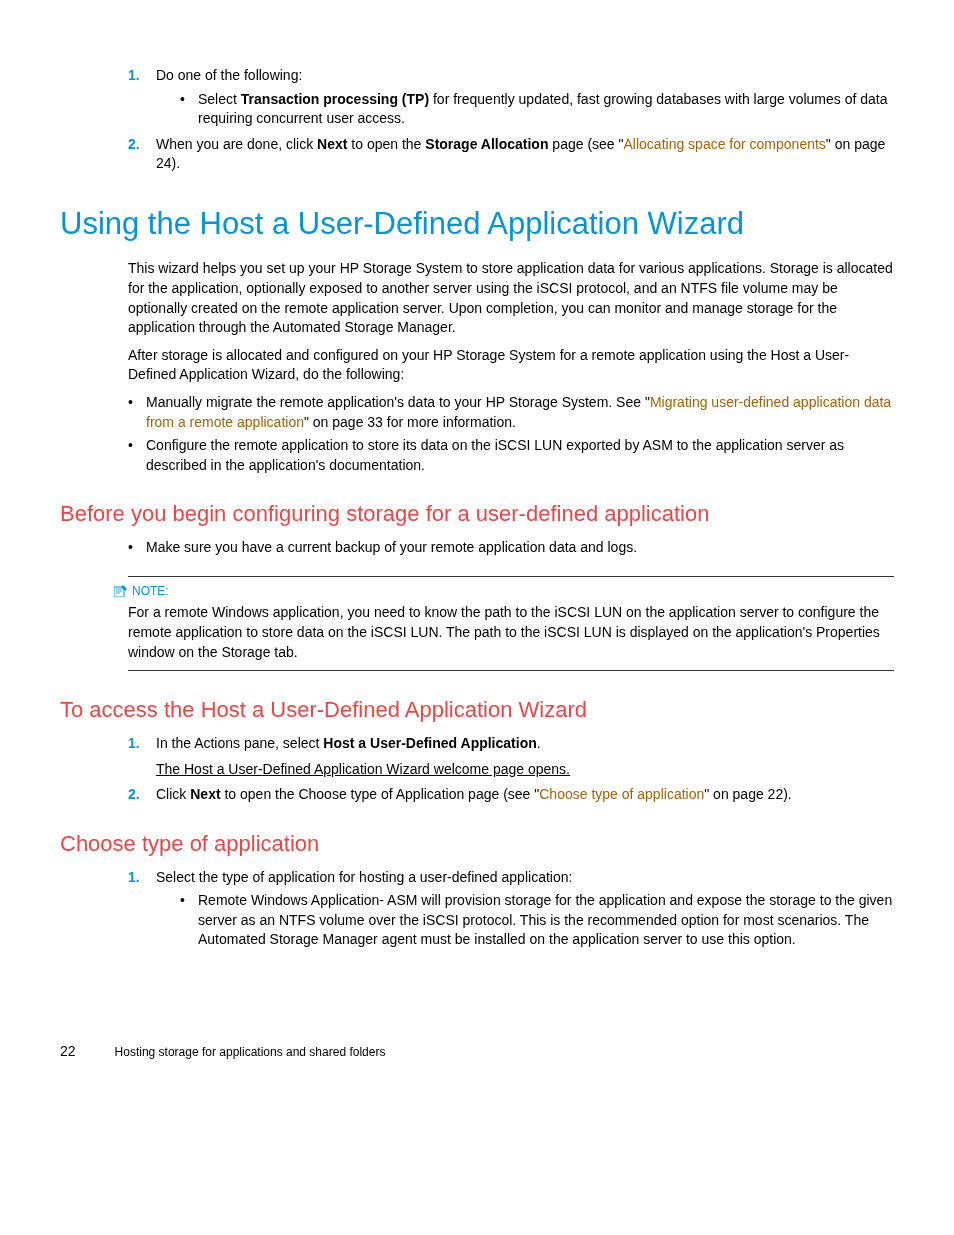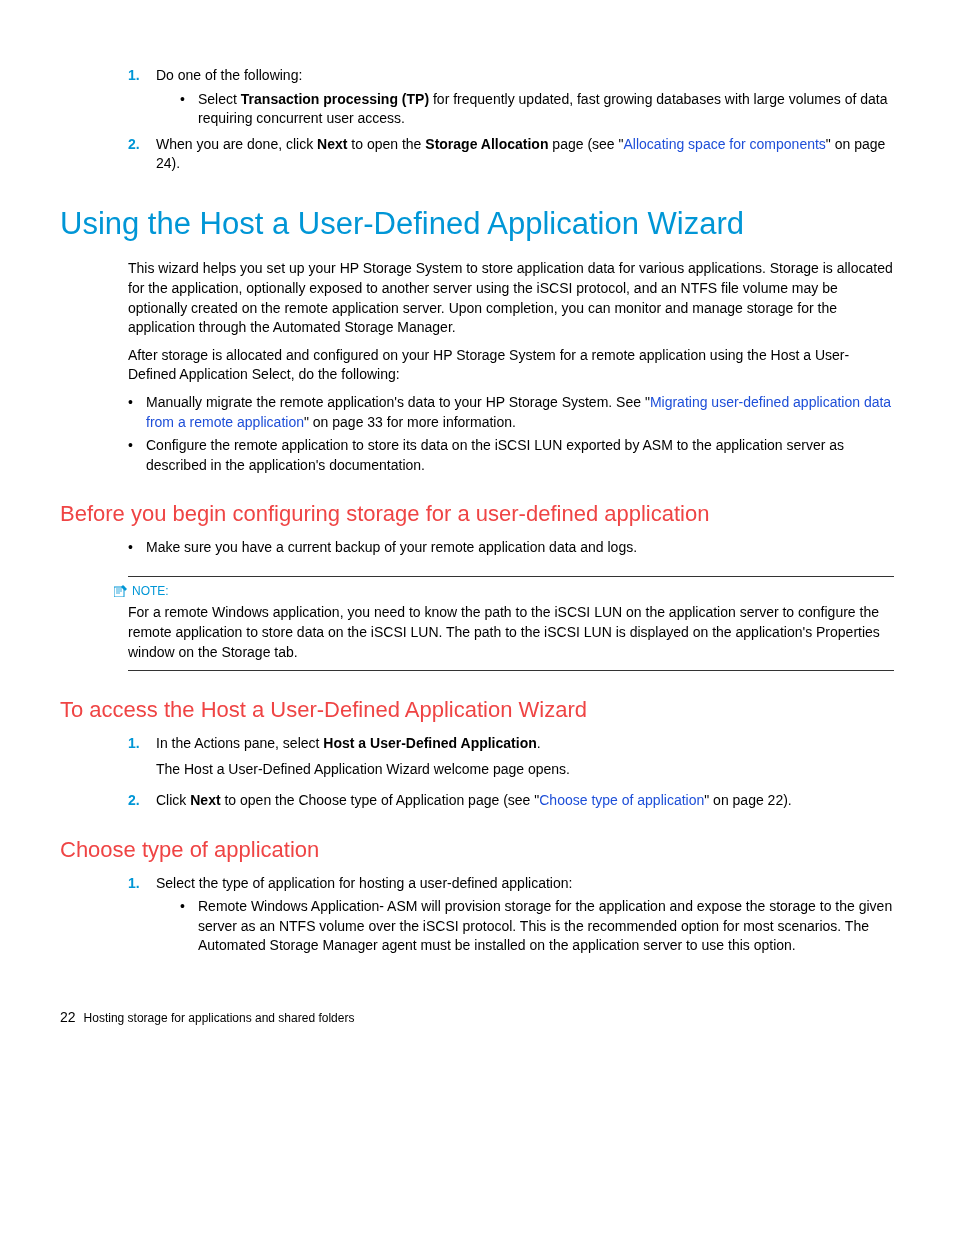--- a/index.html
+++ b/index.html
@@ -64,21 +64,21 @@
     left: 0;
     top: 0;
   }
   ul.bullets.top {
     margin-left: 0;
   }
   p {
     margin: 8px 0;
   }
   a.link {
-    color: #1d4ed8;
+    color: #a16207;
     text-decoration: none;
   }
   b { font-weight: bold; }
   .note-block {
     margin: 18px 0 18px 0;
   }
   .note-block hr {
     border: none;
     border-top: 1px solid #333;
     margin: 6px 0;
@@ -92,29 +92,29 @@
     gap: 4px;
   }
   .note-icon {
     display: inline-block;
     width: 14px;
     height: 12px;
     position: relative;
   }
   .note-icon svg { display: block; }
   .footer {
-    margin-top: 52px;
+    margin-top: 92px;
     display: flex;
     align-items: baseline;
-    gap: 8px;
+    gap: 39px;
     font-size: 13px;
   }
   .footer .pgnum { font-size: 14px; }
   .footer .chap { font-size: 12px; }
-  .sub-p { margin-top: 6px; margin-bottom: 12px; }
+  .sub-p { margin-top: 6px; margin-bottom: 6px; text-decoration: underline; }
 </style>
 </head>
 <body>
 
 <div class="content">
 
   <ol class="num">
     <li>
       <span class="num-marker">1.</span>
       <span>Do one of the following:</span>
@@ -126,21 +126,21 @@
     </li>
     <li>
       <span class="num-marker">2.</span>
       <span>When you are done, click </span><b>Next</b><span> to open the </span><b>Storage Allocation</b><span> page (see "</span><a class="link">Allocating space for components</a><span>" on page 24).</span>
     </li>
   </ol>
 
   <h1>Using the Host a User-Defined Application Wizard</h1>
 
   <p>This wizard helps you set up your HP Storage System to store application data for various applications. Storage is allocated for the application, optionally exposed to another server using the iSCSI protocol, and an NTFS file volume may be optionally created on the remote application server. Upon completion, you can monitor and manage storage for the application through the Automated Storage Manager.</p>
-  <p>After storage is allocated and configured on your HP Storage System for a remote application using the Host a User-Defined Application Select, do the following:</p>
+  <p>After storage is allocated and configured on your HP Storage System for a remote application using the Host a User-Defined Application Wizard, do the following:</p>
 
   <ul class="bullets top">
     <li>
       <span>Manually migrate the remote application's data to your HP Storage System. See "</span><a class="link">Migrating user-defined application data from a remote application</a><span>" on page 33 for more information.</span>
     </li>
     <li>Configure the remote application to store its data on the iSCSI LUN exported by ASM to the application server as described in the application's documentation.</li>
   </ul>
 
   <h2>Before you begin configuring storage for a user-defined application</h2>
 

